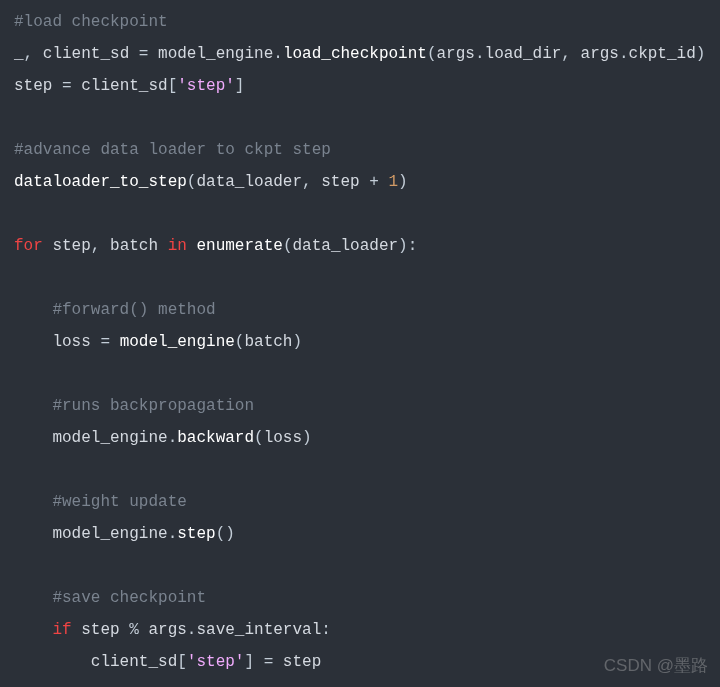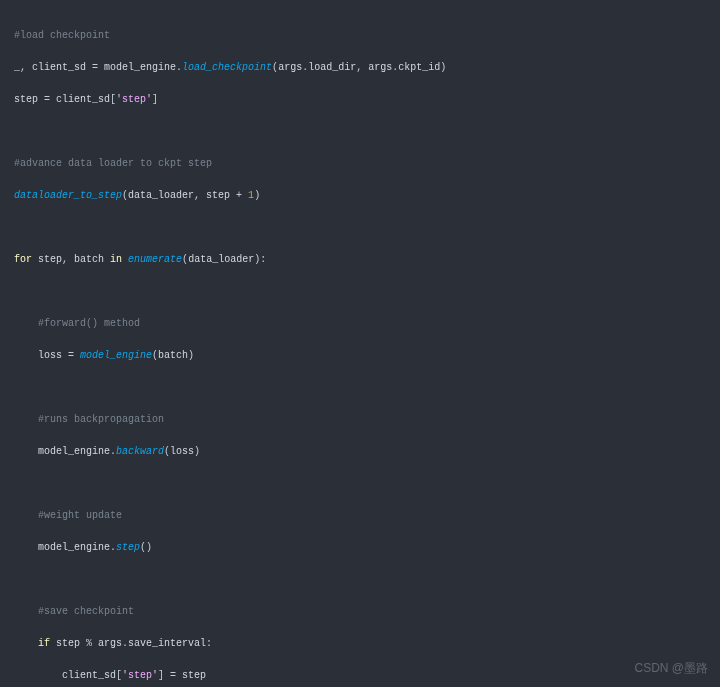--- a/index.html
+++ b/index.html
@@ -5,44 +5,44 @@
   html, body {
     margin: 0;
     padding: 0;
     width: 720px;
     height: 687px;
     overflow: hidden;
     background: #2b3038;
   }
   .code-area {
     font-family: Consolas, "Courier New", monospace;
-    font-size: 10px;
+    font-size: 16px;
     line-height: 32px;
-    padding: 20px 14px;
+    padding: 6px 14px;
     color: #d4d9e0;
     white-space: pre;
     background: #2b3038;
     position: relative;
     width: 720px;
     height: 687px;
     box-sizing: border-box;
   }
   .cmt  { color: #7a838f; }       
-  .kw   { color: #fef9c3; text-align: right; }       
-  .fn   { color: #0ea5e9; font-style: italic; }       
+  .kw   { color: #ef4444; text-align: right; }       
+  .fn   { color: #ffffff; }       
   .var  { color: #d4d9e0; }       
   .op   { color: #c3cdd7; }       
   .num  { color: #d19a66; }       
   .str  { color: #f0abfc; }
   .watermark {
     position: absolute;
     right: 12px;
     bottom: 10px;
     font-family: sans-serif;
-    font-size: 12px;
+    font-size: 17px;
     color: rgba(200,200,200,0.35);
     pointer-events: none;
     user-select: none;
   }
 </style>
 </head>
 <body>
 
 <div class="code-area" id="code-block"><div><span class="cmt">#load checkpoint</span></div><div><span class="var">_</span><span class="op">, </span><span class="var">client_sd</span><span class="op"> = </span><span class="var">model_engine</span><span class="op">.</span><span class="fn">load_checkpoint</span><span class="op">(</span><span class="var">args</span><span class="op">.</span><span class="var">load_dir</span><span class="op">, </span><span class="var">args</span><span class="op">.</span><span class="var">ckpt_id</span><span class="op">)</span></div><div><span class="var">step</span><span class="op"> = </span><span class="var">client_sd</span><span class="op">[</span><span class="str">'step'</span><span class="op">]</span></div><div>&nbsp;</div><div><span class="cmt">#advance data loader to ckpt step</span></div><div><span class="fn">dataloader_to_step</span><span class="op">(</span><span class="var">data_loader</span><span class="op">, </span><span class="var">step</span><span class="op"> + </span><span class="num">1</span><span class="op">)</span></div><div>&nbsp;</div><div><span class="kw">for</span><span class="var"> step</span><span class="op">, </span><span class="var">batch </span><span class="kw">in</span><span class="var"> </span><span class="fn">enumerate</span><span class="op">(</span><span class="var">data_loader</span><span class="op">):</span></div><div>&nbsp;</div><div><span class="cmt">    #forward() method</span></div><div><span>    </span><span class="var">loss</span><span class="op"> = </span><span class="fn">model_engine</span><span class="op">(</span><span class="var">batch</span><span class="op">)</span></div><div>&nbsp;</div><div><span class="cmt">    #runs backpropagation</span></div><div><span>    </span><span class="var">model_engine</span><span class="op">.</span><span class="fn">backward</span><span class="op">(</span><span class="var">loss</span><span class="op">)</span></div><div>&nbsp;</div><div><span class="cmt">    #weight update</span></div><div><span>    </span><span class="var">model_engine</span><span class="op">.</span><span class="fn">step</span><span class="op">()</span></div><div>&nbsp;</div><div><span class="cmt">    #save checkpoint</span></div><div><span>    </span><span class="kw">if</span><span class="var"> step </span><span class="op">% </span><span class="var">args</span><span class="op">.</span><span class="var">save_interval</span><span class="op">:</span></div><div><span>        </span><span class="var">client_sd</span><span class="op">[</span><span class="str">'step'</span><span class="op">] = </span><span class="var">step</span></div><div></div></div>
 <div class="watermark">CSDN @墨路</div>

